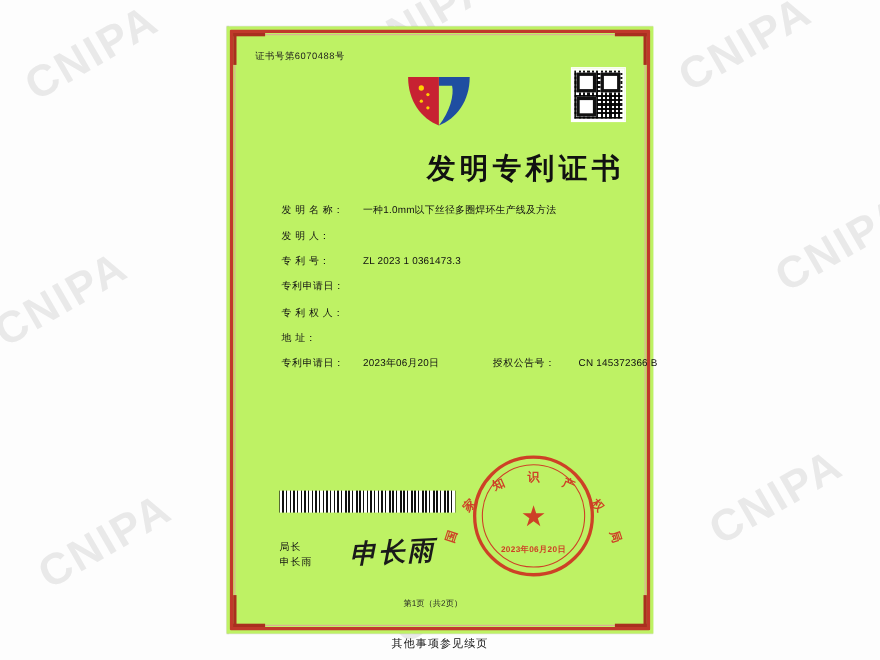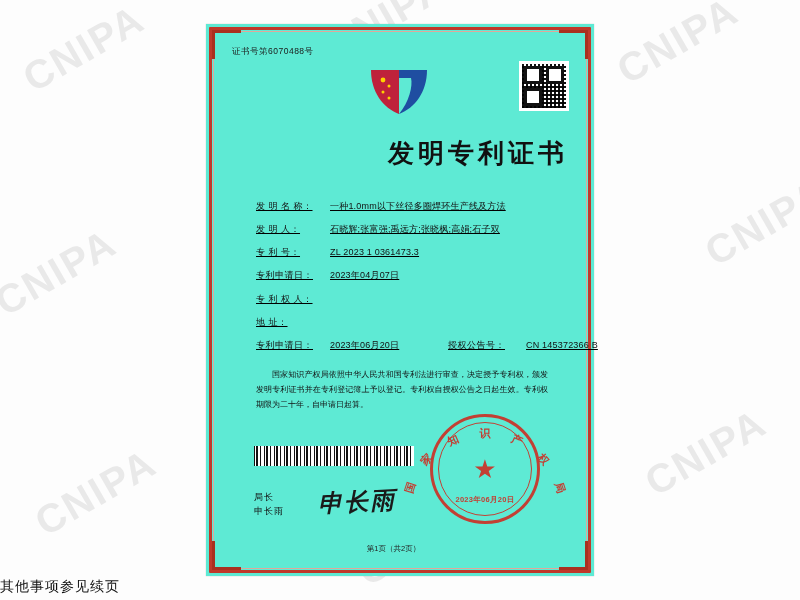--- a/index.html
+++ b/index.html
@@ -39,21 +39,21 @@
     user-select: none;
   }
 
   
   .cert {
     position: absolute;
     left: 206px;
     top: 24px;
     width: 388px;
     height: 552px;
-    background: #5eead4;
+    background: #bef264;
     box-shadow: 0 0 1px rgba(0,0,0,.25);
   }
   
   .cert-frame-a {
     position: absolute;
     inset: 3px;
     border: 3px solid #c0392b;
     border-radius: 1px;
   }
   .cert-frame-b {
@@ -134,23 +134,22 @@
     margin-top: 78px;
     text-align: right;
     font-family: "DejaVu Serif", serif;
     font-size: 26px;
     font-weight: bold;
     letter-spacing: 4px;
     color: #111;
   }
 
   .fields {
-    margin-top: 29px;
+    margin-top: 14px;
     padding: 0 16px 0 24px;
-    text-decoration: underline;
   }
   .field-row {
     display: flex;
     align-items: baseline;
     font-size: 9px;
     color: #111;
     margin-bottom: 11px;
     line-height: 1.35;
   }
   .field-label {
@@ -271,21 +270,22 @@
     bottom: 4px;
     text-align: center;
     font-size: 7.5px;
     color: #222;
   }
 
   .footer-note {
     position: absolute;
     left: 0; right: 0;
     top: 578px;
-    font-size: 14px;
+    text-align: center;
+    font-size: 10px;
     color: #111;
     letter-spacing: 1px;
   }
 </style>
 </head>
 <body>
 
 <div id="page">
 
   <div class="wm-layer">
@@ -330,46 +330,43 @@
 
       <div class="title">发明专利证书</div>
 
       <div class="fields">
         <div class="field-row">
           <div class="field-label">发 明 名 称：</div>
           <div class="field-value">一种1.0mm以下丝径多圈焊环生产线及方法</div>
         </div>
         <div class="field-row">
           <div class="field-label">发 明 人：</div>
-          <div class="field-value">石晓辉;张富强;禹远方;张晓枫;高娟;石子双</div>
         </div>
         <div class="field-row">
           <div class="field-label">专 利 号：</div>
           <div class="field-value">ZL 2023 1 0361473.3</div>
         </div>
         <div class="field-row">
           <div class="field-label">专利申请日：</div>
-          <div class="field-value">2023年04月07日</div>
         </div>
         <div class="field-row">
           <div class="field-label">专 利 权 人：</div>
         </div>
         <div class="field-row">
           <div class="field-label">地 址：</div>
         </div>
         <div class="field-row split">
           <div class="field-label">专利申请日：</div>
           <div class="field-value">2023年06月20日</div>
           <div class="field-label2">授权公告号：</div>
           <div class="field-value">CN 145372366 B</div>
         </div>
       </div>
 
       <div class="paragraphs">
-        <p>国家知识产权局依照中华人民共和国专利法进行审查，决定授予专利权，颁发发明专利证书并在专利登记簿上予以登记。专利权自授权公告之日起生效。专利权期限为二十年，自申请日起算。</p>
       </div>
 
       <div class="barcode"></div>
 
       <div class="signature-block">
         <div>局长</div>
         <div>申长雨</div>
       </div>
 
       <div class="handwriting">申长雨</div>

